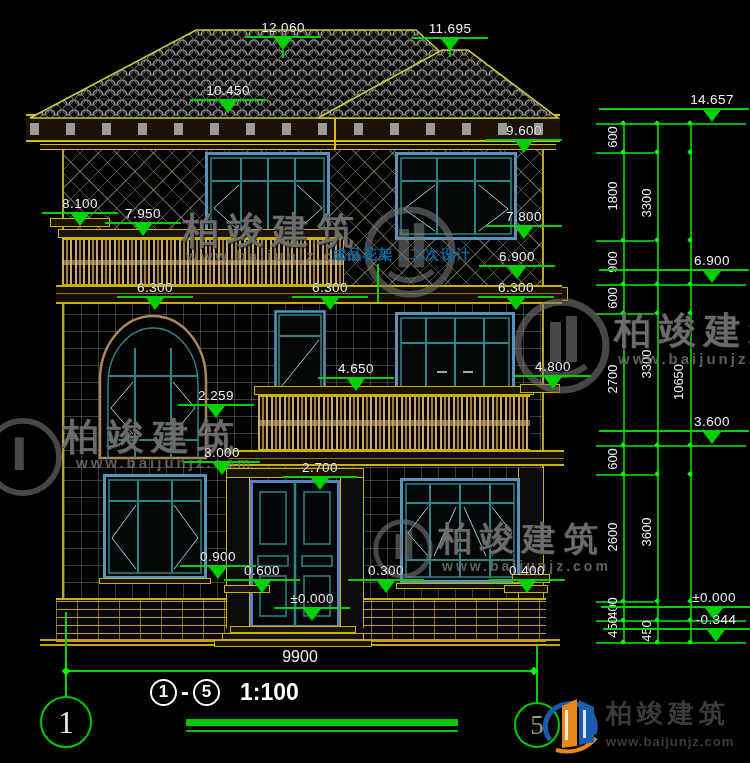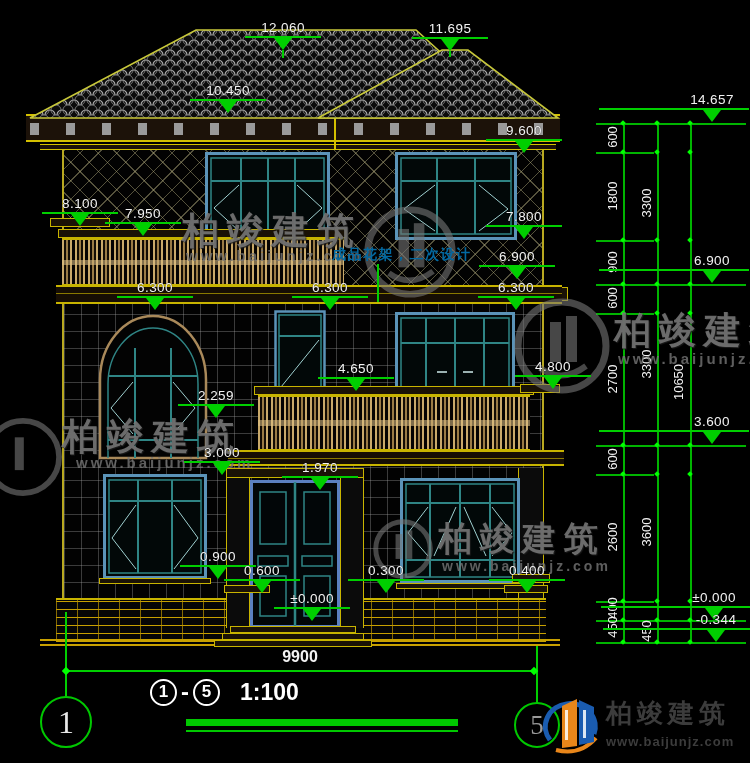--- a/index.html
+++ b/index.html
@@ -335,21 +335,21 @@
         <div class="elbl">2.259</div>
         <div class="eline"></div>
         <div class="etri"></div>
       </div>
       <div class="elev" style="left: 222px; top: 445px;">
         <div class="elbl">3.000</div>
         <div class="eline"></div>
         <div class="etri"></div>
       </div>
       <div class="elev" style="left: 320px; top: 460px;">
-        <div class="elbl">1.970</div>
+        <div class="elbl">2.700</div>
         <div class="eline"></div>
         <div class="etri"></div>
       </div>
       <div class="elev" style="left: 218px; top: 549px;">
         <div class="elbl">0.900</div>
         <div class="eline"></div>
         <div class="etri"></div>
       </div>
       <div class="elev" style="left: 262px; top: 563px;">
         <div class="elbl">0.600</div>
@@ -453,21 +453,21 @@
       <div class="vdim" style="left: 646px; top: 203px;">3300</div>
       <div class="vdim" style="left: 646px; top: 364px;">3300</div>
       <div class="vdim" style="left: 646px; top: 532px;">3600</div>
       <div class="vdim" style="left: 646px; top: 631px;">450</div>
       <div class="vdim" style="left: 678px; top: 382px;">10650</div>
     </div>
 
   <div class="abs gh" style="left:66px;top:670px;width:468px;height:1.5px;z-index:50;"></div>
   <div class="abs gdot" style="left:66px;top:671px;z-index:50;"></div>
   <div class="abs gdot" style="left:534px;top:671px;z-index:50;"></div>
-  <div class="abs" style="left:300px;top:648px;transform:translateX(-50%);color:#f2f2f2;font-size:16px;font-weight:700;z-index:50;">9900</div>
+  <div class="abs" style="left:300px;top:648px;transform:translateX(-50%);color:#f2f2f2;font-size:16px;font-weight:400;z-index:50;">9900</div>
 
   <div class="abs gv" style="left:65px;top:612px;width:1.5px;height:84px;z-index:45;"></div>
   <div class="axis-circle" style="left:40px;top:696px;width:52px;height:52px;font-size:32px;">
     <span>1</span>
   </div>
   <div class="abs gv" style="left:536px;top:646px;width:1.5px;height:58px;z-index:45;"></div>
   <div class="axis-circle" style="left:514px;top:702px;width:46px;height:46px;font-size:27px;color:#9a9a9a;">
     <span>5</span>
   </div>
 

